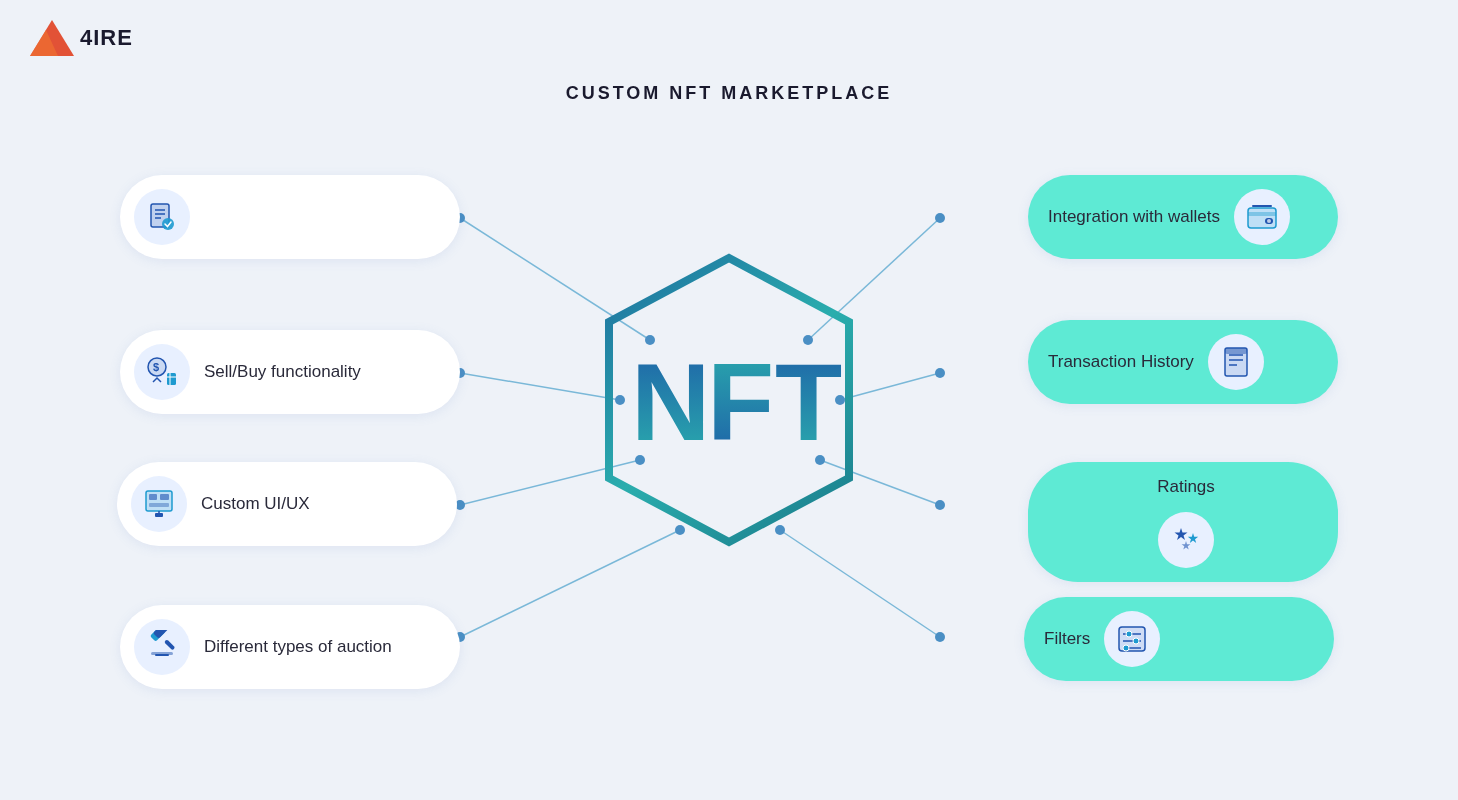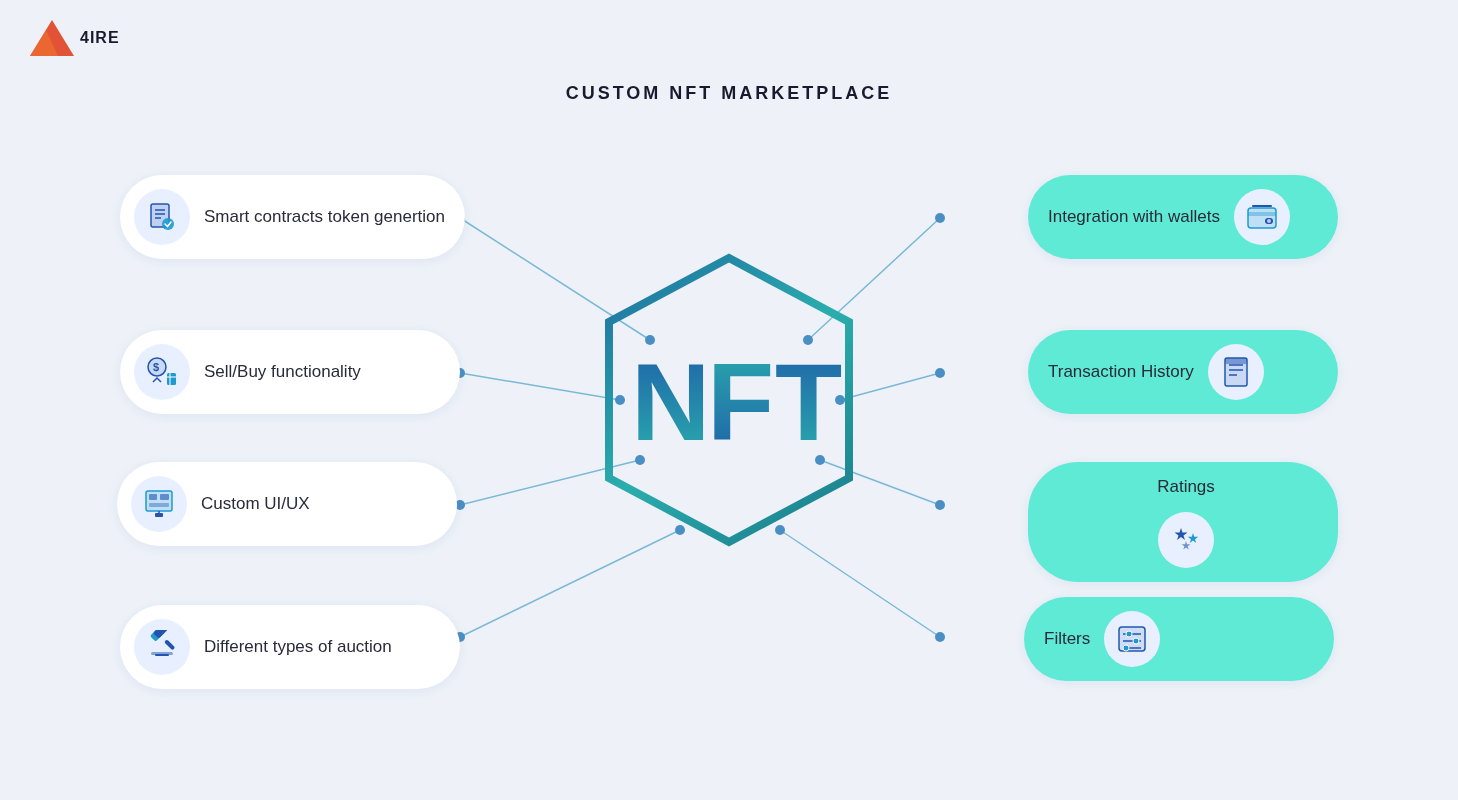--- a/index.html
+++ b/index.html
@@ -18,21 +18,21 @@
       left: 30px;
       display: flex;
       align-items: center;
       gap: 6px;
     }
     .logo-icon {
       width: 44px;
       height: 36px;
     }
     .logo-text {
-      font-size: 16px;
+      font-size: 22px;
       font-weight: 800;
       color: #1a1a2e;
       letter-spacing: 1px;
     }
 
     .page-title {
       position: absolute;
       top: 83px;
       left: 50%;
       transform: translateX(-50%);
@@ -125,21 +125,21 @@
     }
 
     
     #card-smart { left: 120px; top: 175px; }
     #card-sellbuy { left: 120px; top: 330px; }
     #card-uiux { left: 117px; top: 462px; }
     #card-auction { left: 120px; top: 597px; margin-top: 8px; }
 
     
     #card-wallets { right: 120px; top: 175px; }
-    #card-txhistory { right: 120px; top: 330px; }
+    #card-txhistory { right: 120px; top: 320px; }
     #card-ratings { right: 120px; top: 462px; flex-direction: column; }
     #card-filters { right: 124px; top: 597px; }
   </style>
 </head>
 <body>
 
 <div class="logo">
   <svg class="logo-icon" viewBox="0 0 44 36" fill="none" xmlns="http://www.w3.org/2000/svg">
     <polygon points="0,36 22,0 44,36" fill="#e04020" opacity="0.9"></polygon>
     <polygon points="0,36 16,10 28,36" fill="#f07030" opacity="0.7"></polygon>
@@ -227,21 +227,20 @@
     <svg width="32" height="32" viewBox="0 0 32 32" fill="none">
       <rect x="5" y="3" width="18" height="23" rx="2" fill="#2255b0" opacity="0.2"></rect>
       <rect x="5" y="3" width="18" height="23" rx="2" stroke="#2255b0" stroke-width="1.5" fill="none"></rect>
       <line x1="9" y1="9" x2="19" y2="9" stroke="#2255b0" stroke-width="1.5"></line>
       <line x1="9" y1="13" x2="19" y2="13" stroke="#2255b0" stroke-width="1.5"></line>
       <line x1="9" y1="17" x2="15" y2="17" stroke="#2255b0" stroke-width="1.5"></line>
       <circle cx="22" cy="23" r="6" fill="#1e9ad0" opacity="0.9"></circle>
       <path d="M19 23 L21.5 25.5 L25 21" stroke="white" stroke-width="1.5" fill="none" stroke-linecap="round"></path>
     </svg>
   </div>
-  <span class="card-text">Smart contracts token genertion</span>
 </div>
 
 <div class="feature-card" id="card-sellbuy">
   <div class="icon-circle">
     <svg width="34" height="34" viewBox="0 0 34 34" fill="none">
       <circle cx="12" cy="12" r="9" fill="#2255b0" opacity="0.15"></circle>
       <circle cx="12" cy="12" r="9" stroke="#2255b0" stroke-width="1.5" fill="none"></circle>
       <text x="8" y="16" font-size="11" fill="#2255b0" font-weight="bold">$</text>
       <rect x="22" y="18" width="9" height="12" rx="1.5" fill="#1e9ad0"></rect>
       <line x1="22" y1="22" x2="31" y2="22" stroke="white" stroke-width="1"></line>

